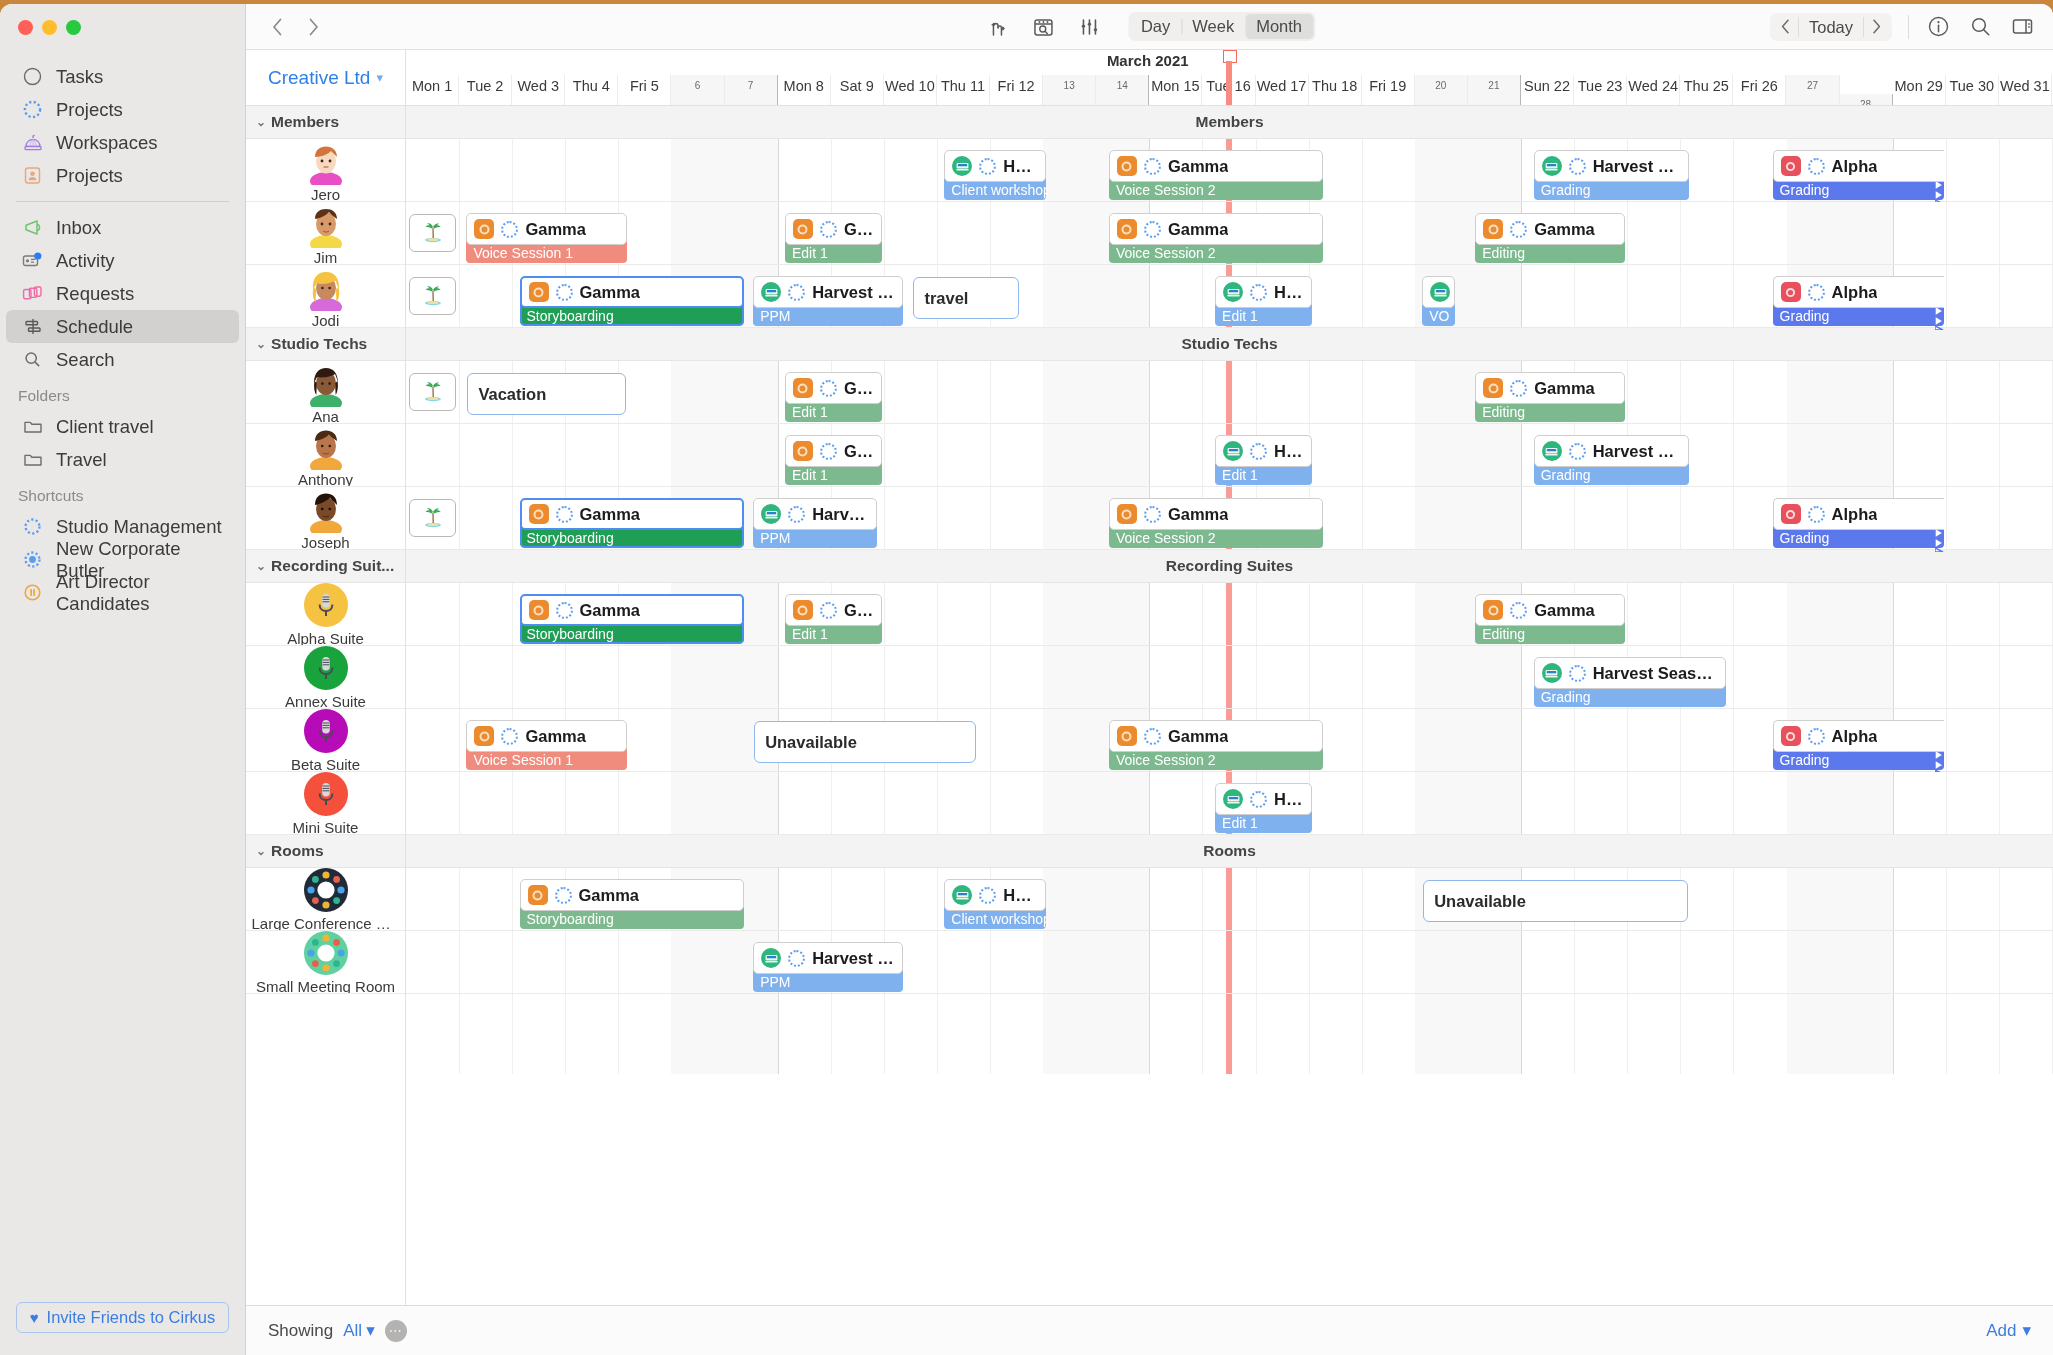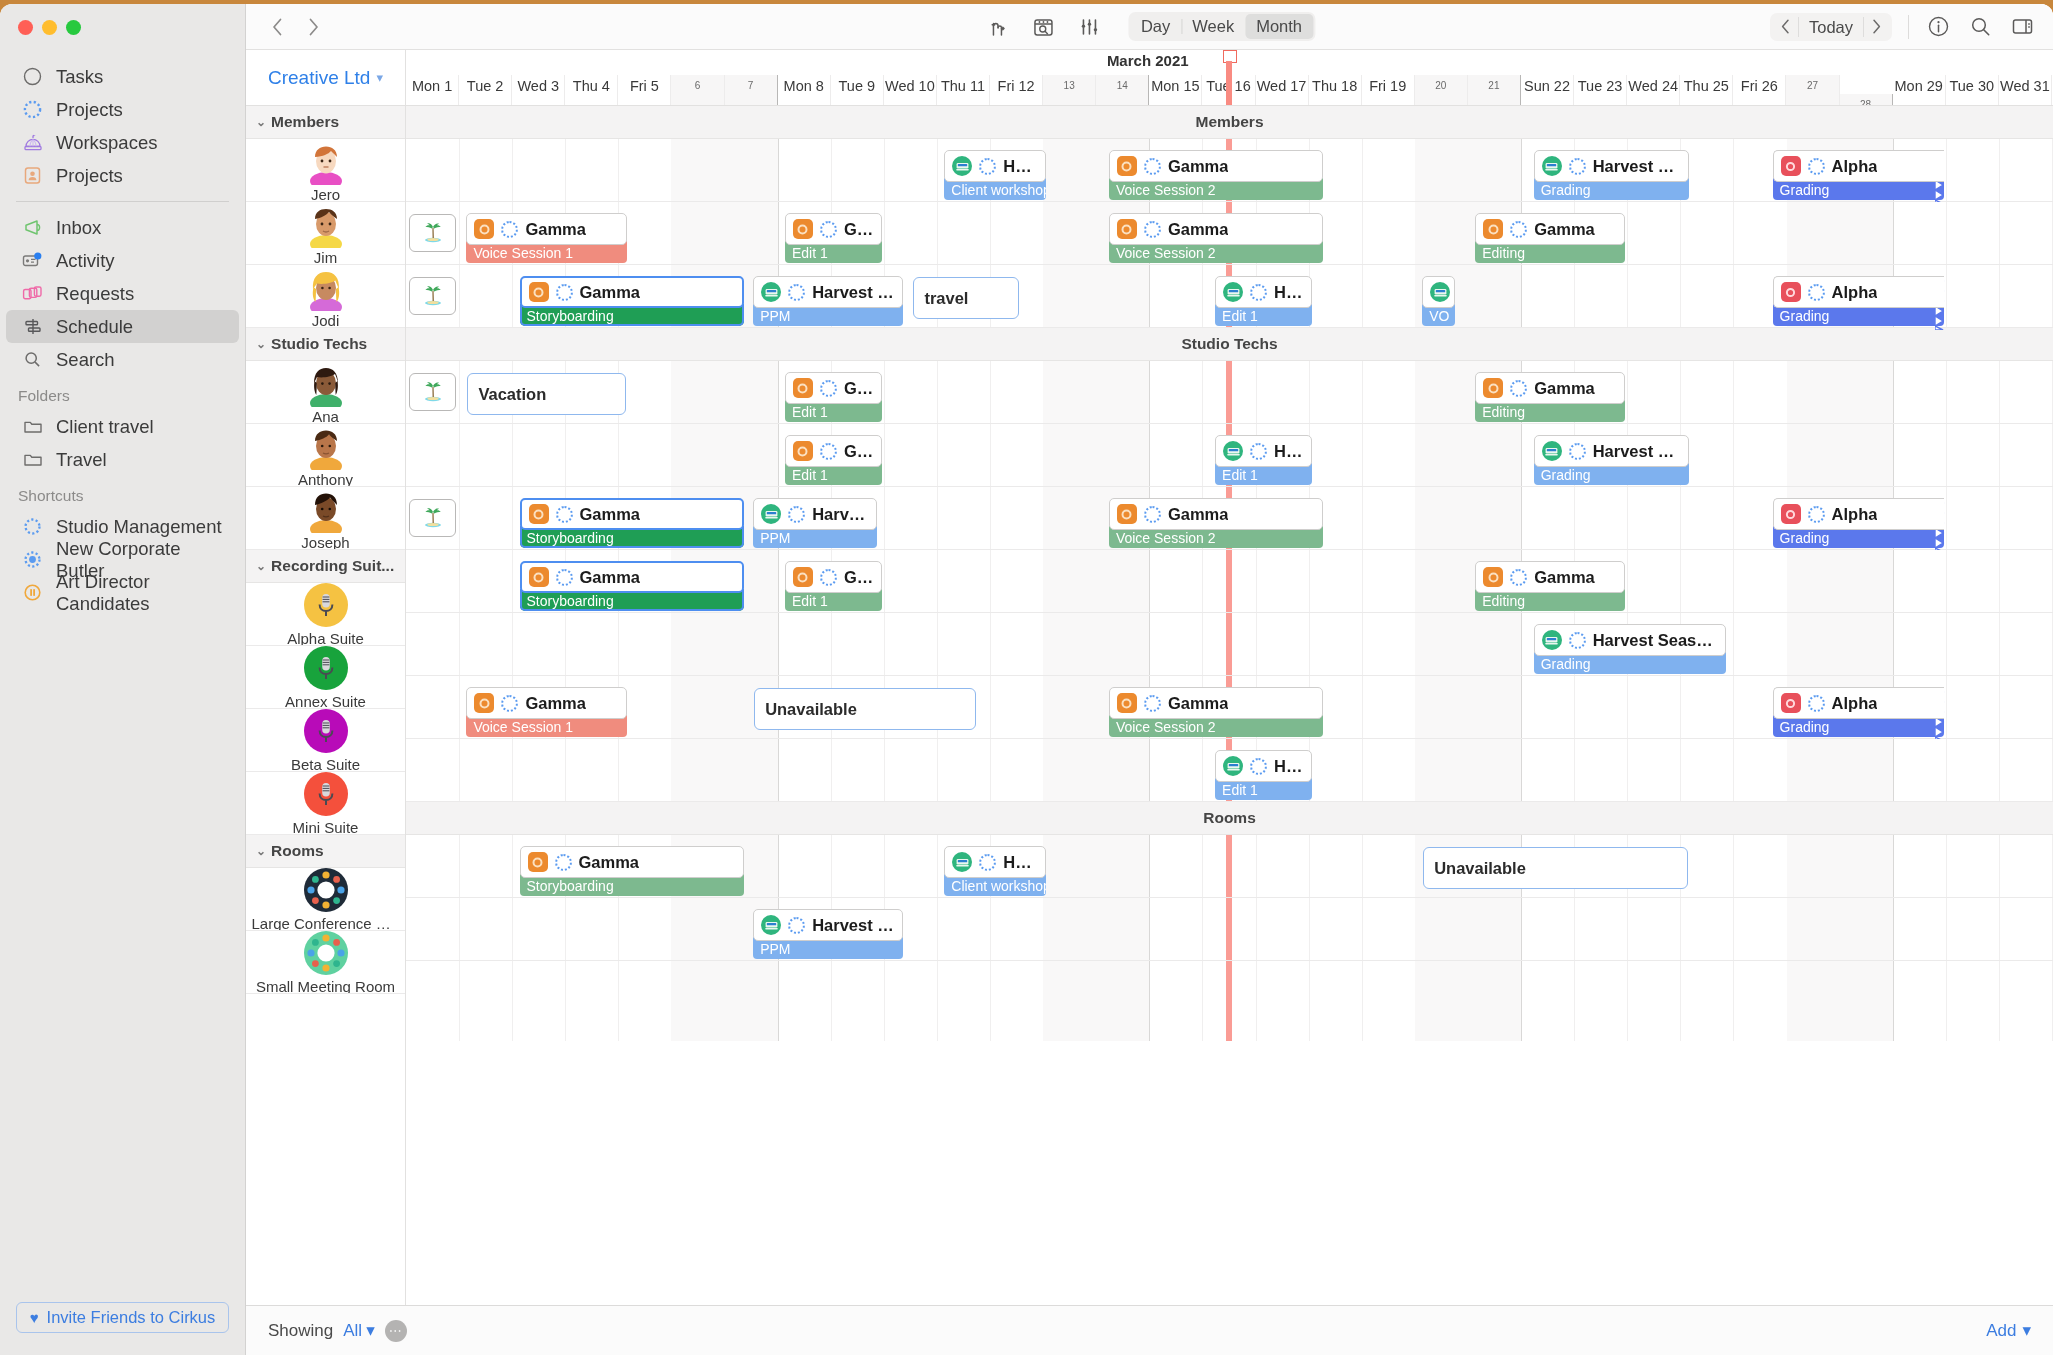--- a/index.html
+++ b/index.html
@@ -529,21 +529,21 @@
                   <div class="dc we" style="width: 53.0968px;">
                     <span>6</span>
                   </div>
                   <div class="dc we wsep" style="width: 53.0968px;">
                     <span>7</span>
                   </div>
                   <div class="dc" style="width: 53.0968px;">
                     <span>Mon 8</span>
                   </div>
                   <div class="dc" style="width: 53.0968px;">
-                    <span>Tue 9</span>
+                    <span>Sat 9</span>
                   </div>
                   <div class="dc" style="width: 53.0968px;">
                     <span>Wed 10</span>
                   </div>
                   <div class="dc" style="width: 53.0968px;">
                     <span>Thu 11</span>
                   </div>
                   <div class="dc" style="width: 53.0968px;">
                     <span>Fri 12</span>
                   </div>
@@ -1406,20 +1406,23 @@
                       <span class="ev-name">Alpha</span>
                     </div>
                     <div class="ev-foot" style="background: rgb(91, 120, 236);">
                       <span>Grading</span>
                     </div>
                     <div class="zig"><svg width="10" height="54" viewBox="0 0 10 54" preserveAspectRatio="none">
                         <path d="M0 0 L8 5 L0 10 L8 15 L0 20 L8 25 L0 30 L8 35 L0 40 L8 45 L0 50 L8 54 L0 54 Z" fill="#ffffff" stroke="#5b78ec" stroke-width="1.4"></path>
                       </svg></div>
                   </div>
                 </div>
+                <div class="grp-lane">
+                  <span>Recording Suites</span>
+                </div>
                 <div class="lane-row" style="height: 63px;">
                   <div class="vline" style="left: 53.0968px;"></div>
                   <div class="vline" style="left: 106.194px;"></div>
                   <div class="vline" style="left: 159.29px;"></div>
                   <div class="vline" style="left: 212.387px;"></div>
                   <div class="vline" style="left: 265.484px;"></div>
                   <div class="weband" style="left: 265.484px; width: 53.0968px;"></div>
                   <div class="vline" style="left: 318.581px;"></div>
                   <div class="weband" style="left: 318.581px; width: 53.0968px;"></div>
                   <div class="vline wk" style="left: 371.677px;"></div>

